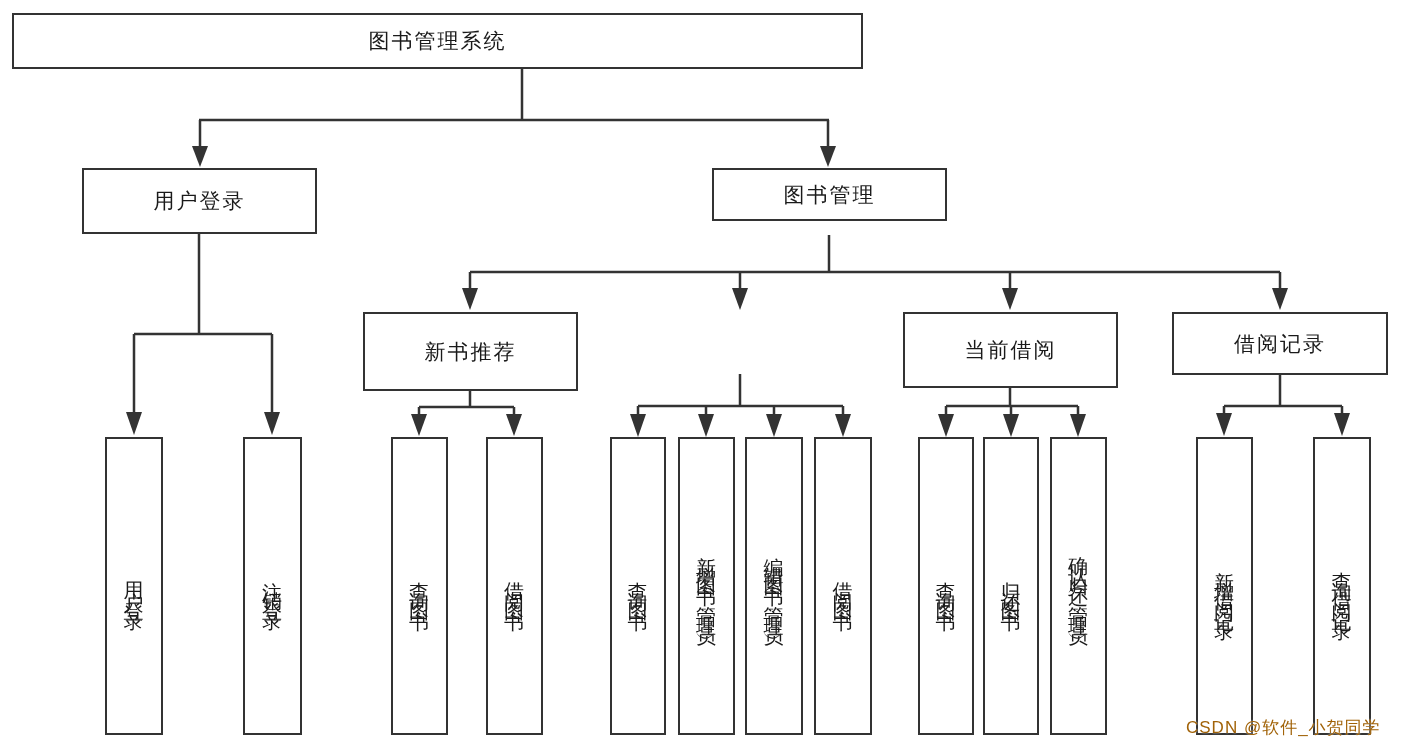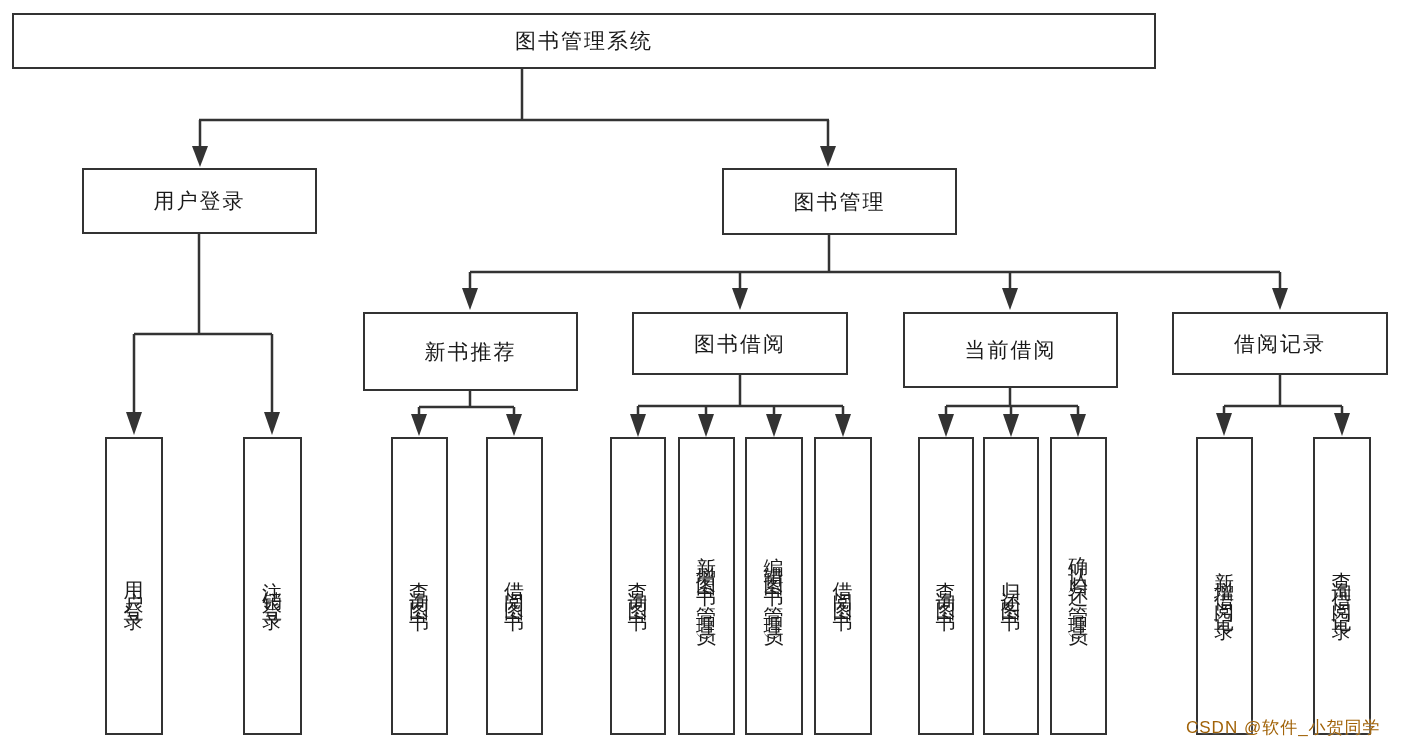--- a/index.html
+++ b/index.html
@@ -94,27 +94,26 @@
       <polygon points="766,414 782,414 774,437"></polygon>
       <polygon points="835,414 851,414 843,437"></polygon>
       <polygon points="938,414 954,414 946,437"></polygon>
       <polygon points="1003,414 1019,414 1011,437"></polygon>
       <polygon points="1070,414 1086,414 1078,437"></polygon>
       <polygon points="1216,413 1232,413 1224,436"></polygon>
       <polygon points="1334,413 1350,413 1342,436"></polygon>
     </g>
   </svg>
 
-  <div class="box hbox" style="left:12px; top:13px; width:1144px; height:56px;">图书管理系统</div>
+  <div class="box hbox" style="left:12px; top:13px; width:851px; height:56px;">图书管理系统</div>
 
   <div class="box hbox" style="left:82px; top:168px; width:235px; height:66px;">用户登录</div>
-  <div class="box hbox" style="left:712px; top:168px; width:235px; height:67px;margin-left:10px;">图书管理</div>
+  <div class="box hbox" style="left:712px; top:168px; width:235px; height:53px;">图书管理</div>
 
   <div class="box hbox" style="left:363px; top:312px; width:215px; height:79px;">新书推荐</div>
-  <div class="box hbox" style="left:632px; top:312px; width:216px; height:63px;">图书借阅</div>
   <div class="box hbox" style="left:903px; top:312px; width:215px; height:76px;">当前借阅</div>
   <div class="box hbox" style="left:1172px; top:312px; width:216px; height:63px;text-align:right;">借阅记录</div>
 
   <div class="box vbox" style="left:105px; top:437px; width:58px; height:298px;">用户登录</div>
   <div class="box vbox" style="left:243px; top:437px; width:59px; height:298px;">注销登录</div>
 
   <div class="box vbox" style="left:391px; top:437px; width:57px; height:298px;">查询图书</div>
   <div class="box vbox" style="left:486px; top:437px; width:57px; height:298px;">借阅图书</div>
 
   <div class="box vbox" style="left:610px; top:437px; width:56px; height:298px;">查询图书</div>

